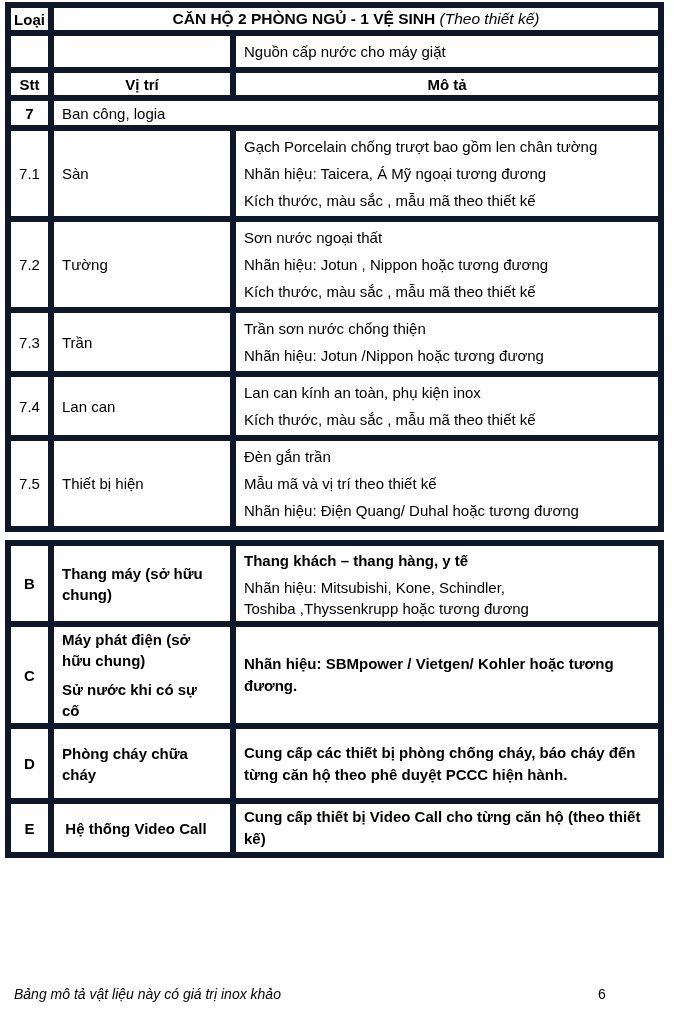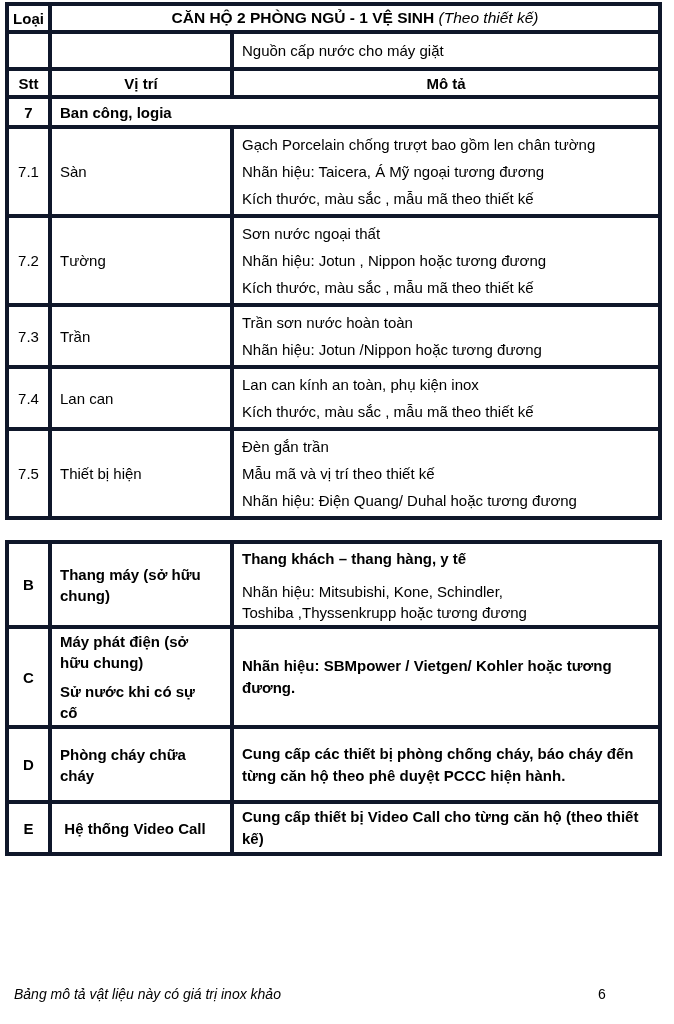--- a/index.html
+++ b/index.html
@@ -4,37 +4,37 @@
 <style>
   * { box-sizing: border-box; }
   html, body { margin: 0; padding: 0; background: #e8e8e8; }
   .page {
     width: 674px; height: 1024px; background: #ffffff; position: relative;
     font-family: "Liberation Sans", sans-serif; color: #000000; overflow: hidden;
     margin: 0 auto;
   }
   table { border-collapse: collapse; position: absolute; table-layout: fixed; }
   td {
-    border: 4px solid #0f172a; padding: 2px 8px; font-size: 15px;
+    border: 6px solid #0f172a; padding: 2px 8px; font-size: 15px;
     vertical-align: middle; overflow: hidden;
   }
   .t1 { left: 5px; top: 2px; width: 653px; }
   .t2 { left: 5px; top: 540px; width: 653px; }
   .c-id { text-align: center; padding: 2px 2px; font-weight: bold; }
   .c-head { text-align: center; font-weight: bold; padding: 2px 2px; }
   .title-cell { text-align: center; font-weight: bold; font-size: 15.5px; }
   .title-cell i { font-weight: normal; font-style: italic; }
-  .bold { font-weight: bold; }
+  .bold { font-weight: normal; }
   .desc div { line-height: 27px; white-space: nowrap; }
   .plain { font-weight: normal; }
   .t2 td.vitri { padding-right: 20px; }
   .p2 { font-weight: bold; line-height: 21px; }
   .p2 + .p2 { margin-top: 8px; }
   .nowrap { white-space: nowrap; text-align: center; }
-  .b-title { font-weight: bold; line-height: 26px; margin-bottom: 9px; white-space: nowrap; }
+  .b-title { font-weight: bold; line-height: 26px; margin-bottom: 3px; white-space: nowrap; }
   .tight { line-height: 21px; white-space: nowrap; }
   .mota-bold { font-weight: bold; line-height: 22px; }
   .footer-note {
     position: absolute; left: 14px; top: 986px; font-style: italic; font-size: 14px;
   }
   .page-num {
     position: absolute; left: 590px; top: 986px; width: 24px; text-align: center; font-size: 14px;
   }
 </style>
 </head>
@@ -85,21 +85,21 @@
       <td class="desc">
         <div>Sơn nước ngoại thất</div>
         <div>Nhãn hiệu: Jotun , Nippon hoặc tương đương</div>
         <div>Kích thước, màu sắc , mẫu mã theo thiết kế</div>
       </td>
     </tr>
     <tr style="height:54px">
       <td class="c-id" style="font-weight:normal">7.3</td>
       <td>Trần</td>
       <td class="desc">
-        <div>Trần sơn nước hoàn toàn</div>
+        <div>Trần sơn nước chống thiện</div>
         <div>Nhãn hiệu: Jotun /Nippon hoặc tương đương</div>
       </td>
     </tr>
     <tr style="height:56px">
       <td class="c-id" style="font-weight:normal">7.4</td>
       <td>Lan can</td>
       <td class="desc">
         <div>Lan can kính an toàn, phụ kiện inox</div>
         <div>Kích thước, màu sắc , mẫu mã theo thiết kế</div>
       </td>

